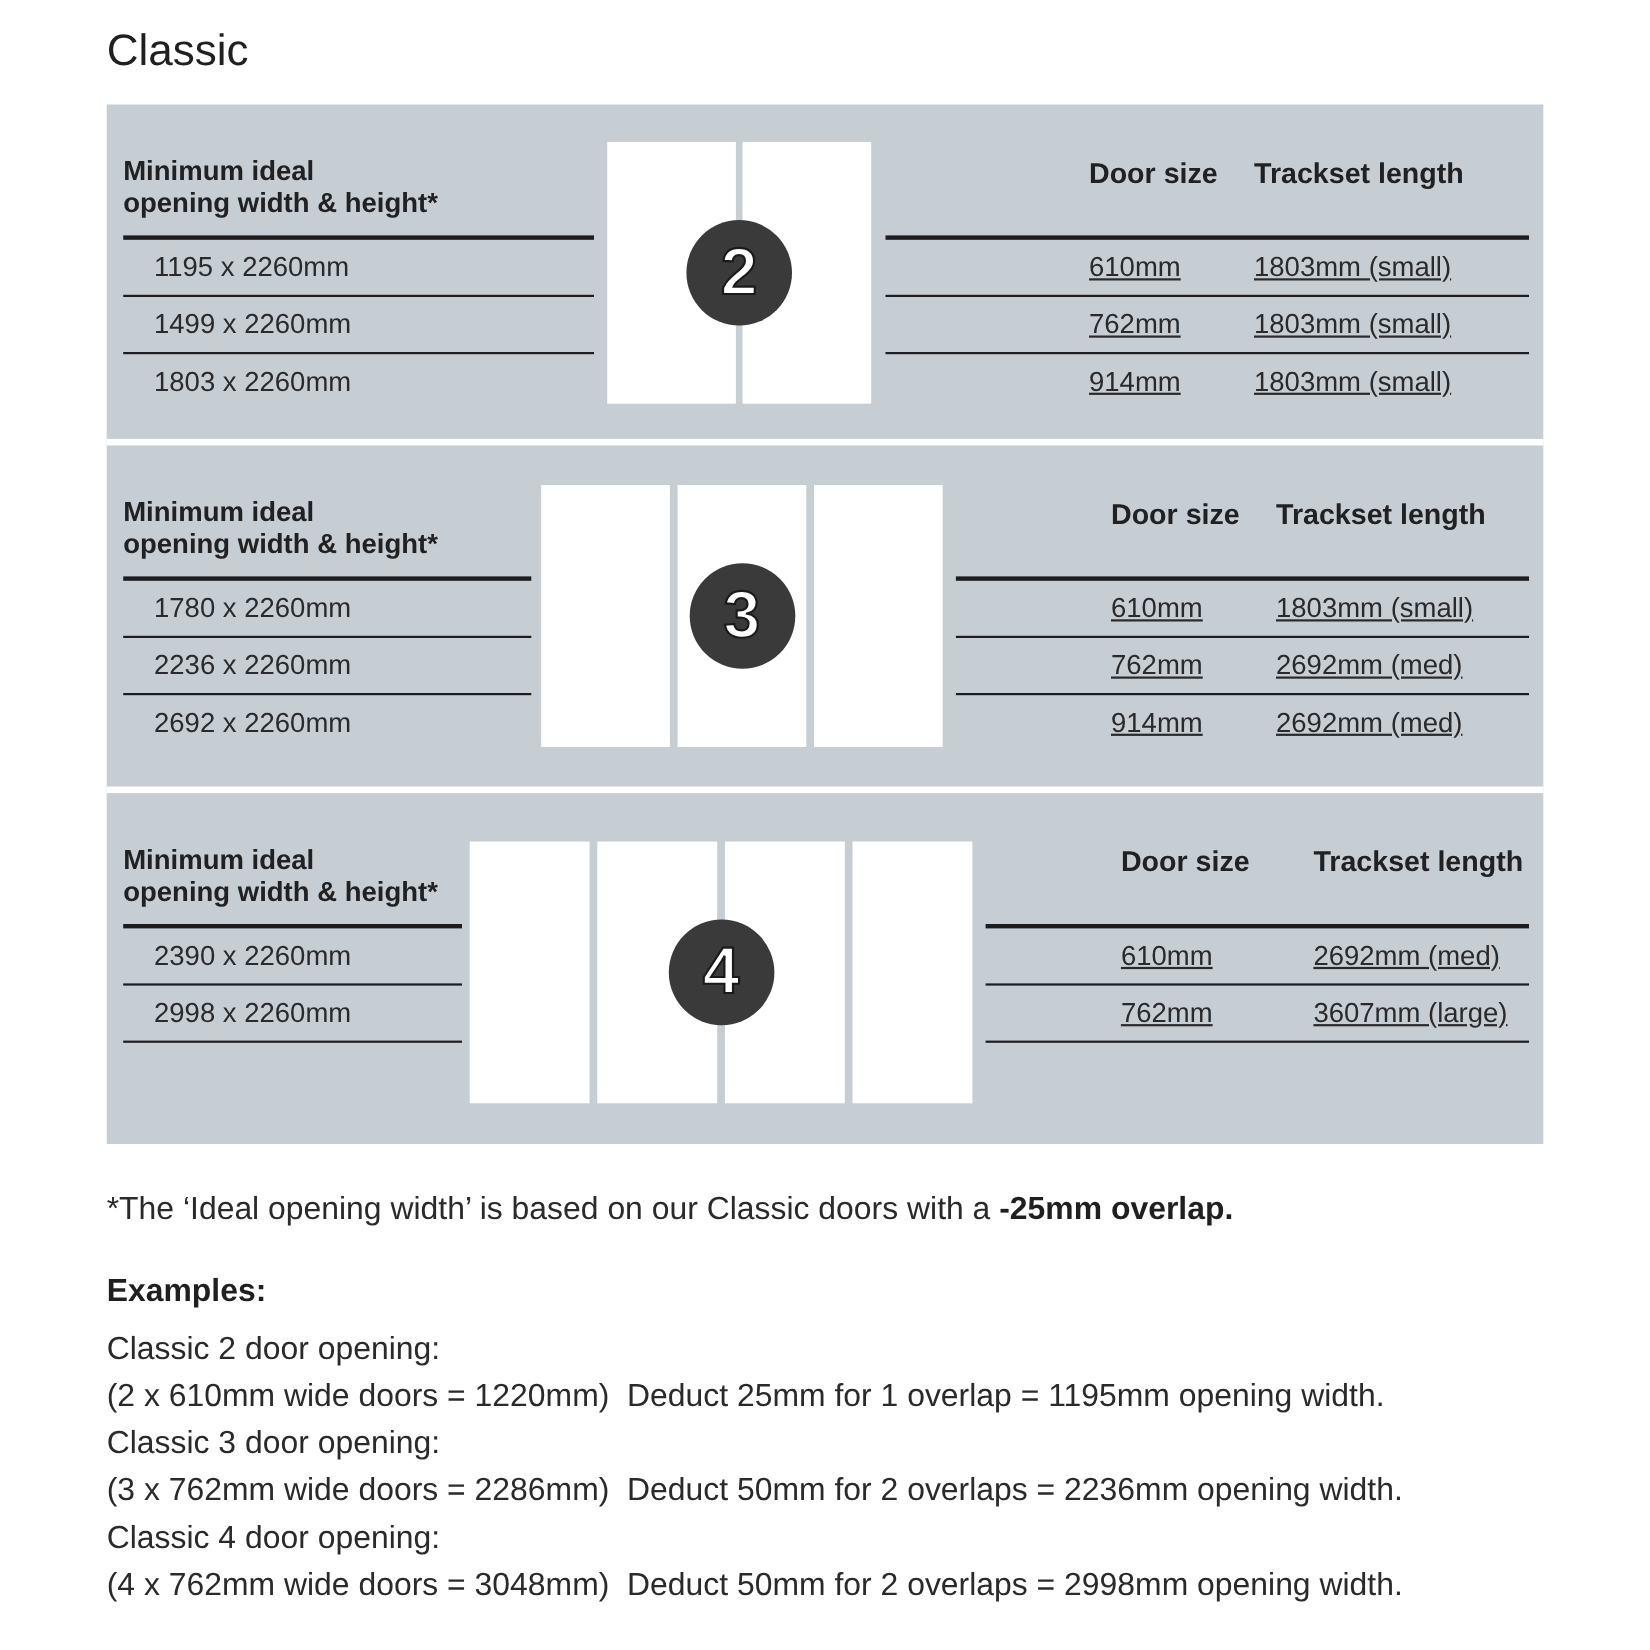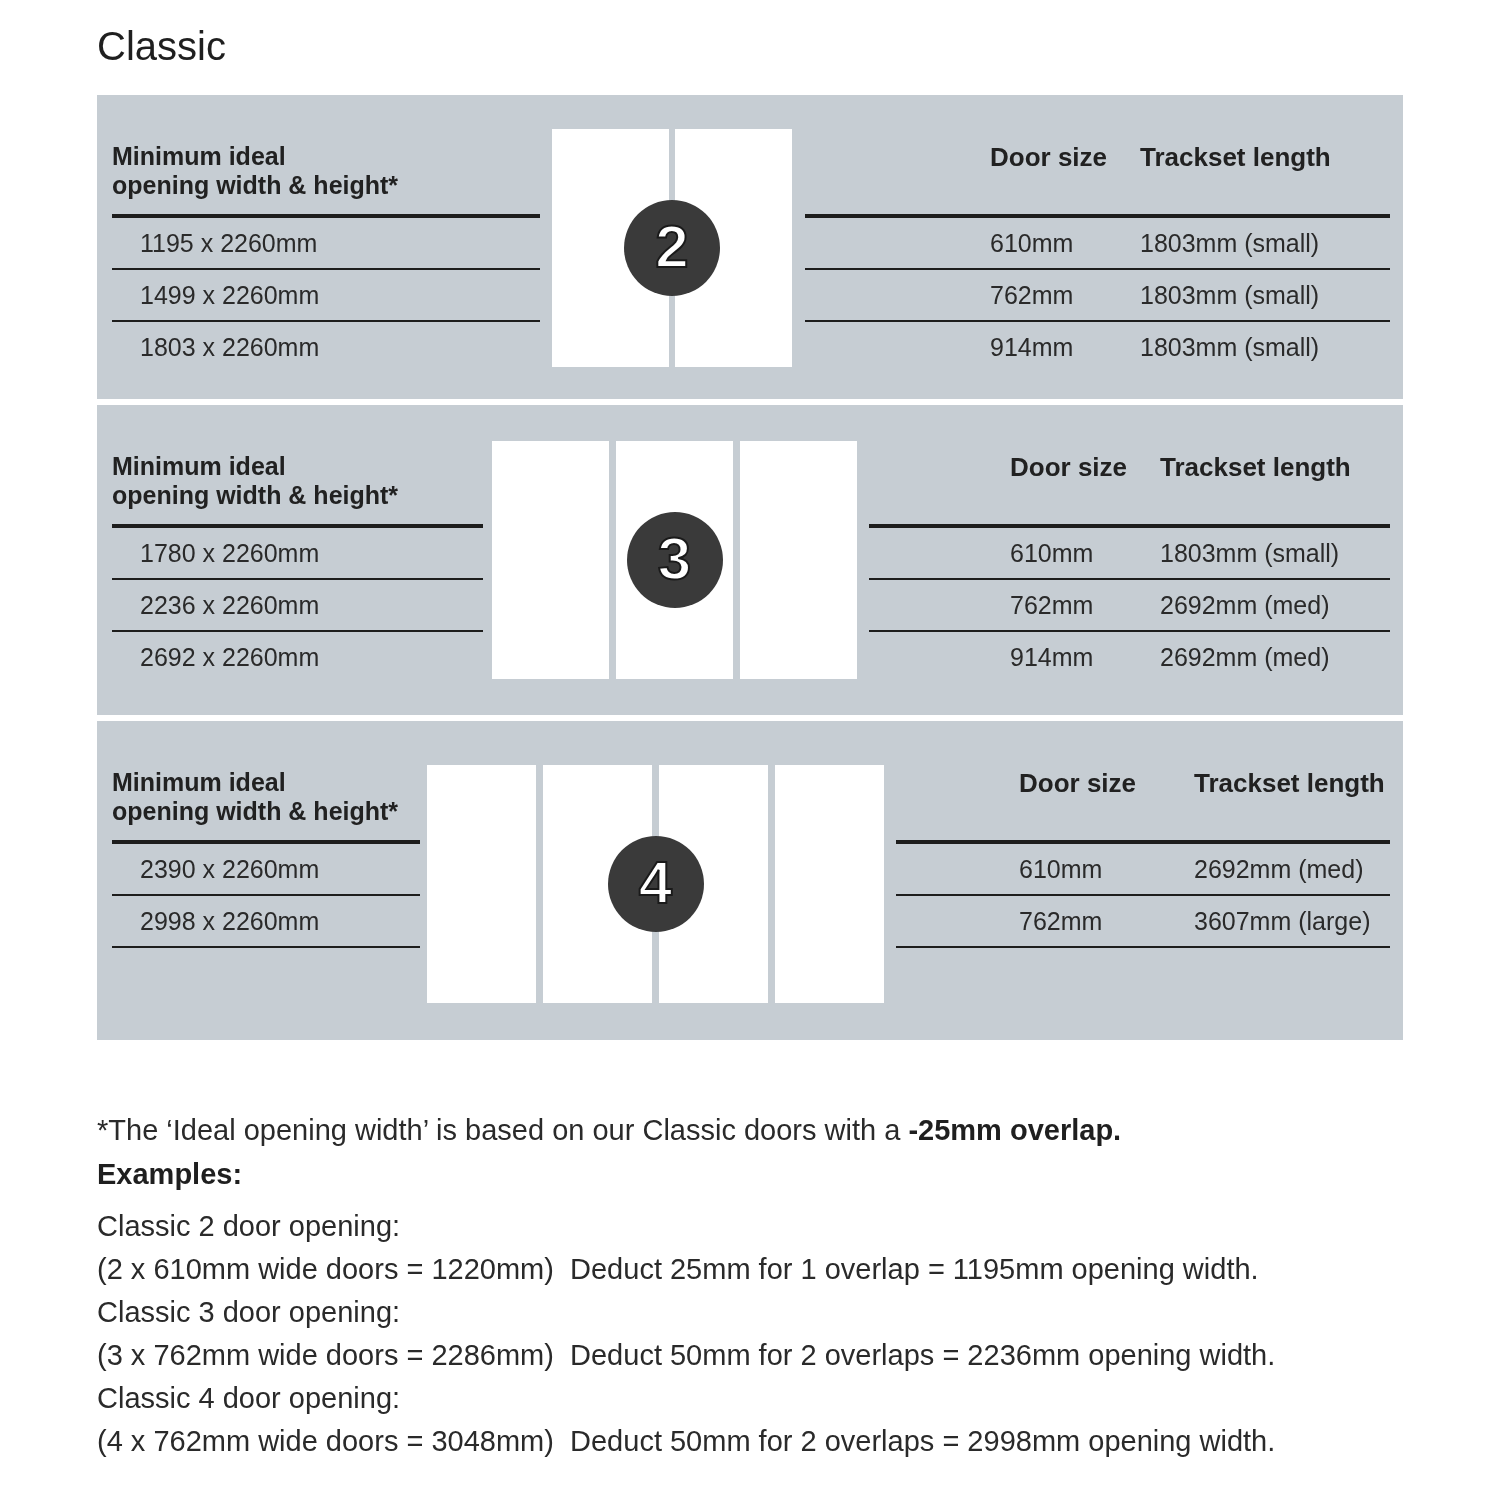--- a/index.html
+++ b/index.html
@@ -66,29 +66,29 @@
   .band-2 .right-table { --ds:150px; --tl:250px; }
   .band-3 .right-table { --ds:150px; --tl:230px; }
   .band-4 .right-table { --ds:175px; --tl:196px; }
   .rt-header {
     padding-top:47px; height:119px;
     display:grid; grid-template-columns:1fr var(--ds) var(--tl);
     font-weight:bold; font-size:26px; color:#212121;
   }
   .rt-row {
     height:50px; display:grid; grid-template-columns:1fr var(--ds) var(--tl);
-    align-items:center; font-size:25px; color:#2a2a2a;
+    align-items:center; font-size:25px; color:#2a2a2a;text-decoration:underline;
   }
   .cell-ds { grid-column:2; }
   .cell-tl { grid-column:3; }
 
   
   .footnote {
     position:absolute; left:97px; top:1083px;
-    font-size:29px; color:#2a2a2a;margin-top:31px;
+    font-size:29px; color:#2a2a2a;
   }
   .footnote b { color:#1f1f1f; }
   .examples { position:absolute; left:97px; top:1158px; }
   .examples-heading { font-size:29px; font-weight:bold; color:#1f1f1f; margin-bottom:14px; }
   .example-line { font-size:29px; line-height:43px; color:#2a2a2a; white-space:pre-wrap; }
 </style>
 </head>
 <body>
 
 <div class="page">

